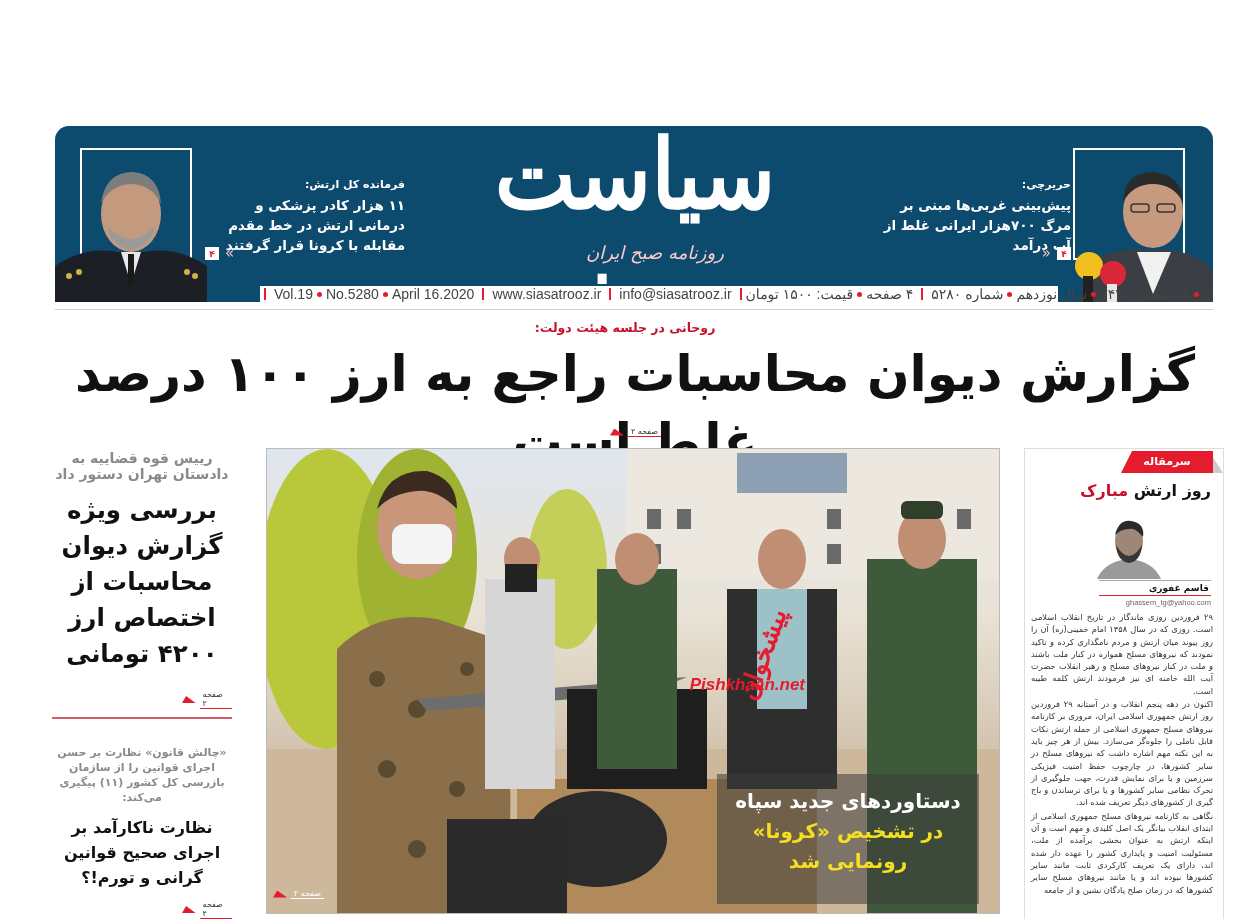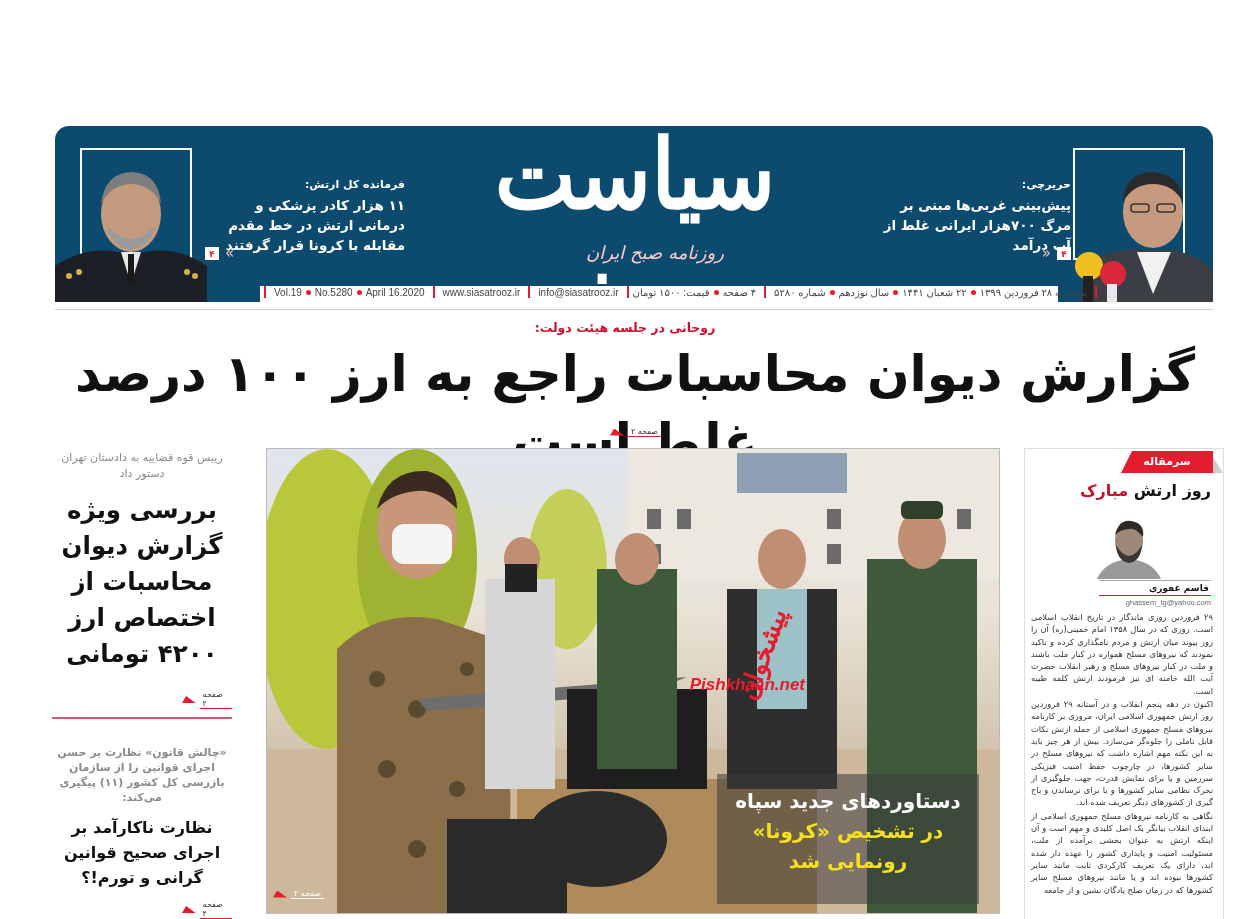--- a/index.html
+++ b/index.html
@@ -43,21 +43,21 @@
   }
   .logo-sub {
     position: absolute; left: 500px; width: 200px; top: 116px; text-align: center;
     color: #ffc9cd; font-family: "DejaVu Serif", serif; font-style: italic; font-size: 18px;
     direction: rtl;
   }
 
   .info-bar {
     position: absolute; left: 205px; width: 798px; top: 160px; height: 16px;
     background: #ffffff; display: flex; align-items: flex-start; justify-content: space-between;
-    font-size: 10px; color: #444; font-family: "Liberation Sans", sans-serif;
+    font-size: 14px; color: #444; font-family: "Liberation Sans", sans-serif;
   }
   .info-bar .grp { display: flex; align-items: center; gap: 4px; white-space: nowrap; }
   .info-bar .sep { width: 2px; height: 12px; background: #e41c2d; margin: 0 4px; }
   .info-bar .dot { width: 5px; height: 5px; border-radius: 50%; background: #e41c2d; display: inline-block; }
   .info-bar .fa { direction: rtl; }
 
   .rule-top { position: absolute; left: 55px; width: 1158px; top: 309px; height: 1px; background: #cfcfcf; }
 
   
   .kicker-main {
@@ -69,21 +69,21 @@
     font-size: 50px; font-weight: bold; line-height: 68px; direction: rtl; letter-spacing: -1px;
     color: #111; font-family: "DejaVu Sans", sans-serif;
   }
   .page-ref { display: inline-flex; align-items: center; gap: 4px; font-size: 8px; color: #333; direction: rtl; }
   .page-ref .flag { width: 14px; height: 7px; background: #e41c2d; clip-path: polygon(0 100%, 30% 0, 100% 100%); }
   .page-ref .txt { border-bottom: 1px solid #e41c2d; padding: 0 3px; }
   .main-ref { position: absolute; left: 610px; top: 427px; }
 
   
   .left-col { position: absolute; left: 52px; width: 180px; top: 450px; direction: rtl; text-align: center; }
-  .left-col .sub { color: #8a8a8a; font-size: 11px; line-height: 16px; font-weight: normal; }
+  .left-col .sub { color: #8a8a8a; font-size: 14px; line-height: 16px; font-weight: bold; }
   .left-col .big { font-size: 24.5px; font-weight: bold; line-height: 36px; color: #111; margin-top: 10px; letter-spacing: -0.5px; }
   .left-col .ref-wrap { text-align: left; margin-top: 10px; direction: ltr; padding-left: 130px; }
   .left-divider { height: 2px; background: #d35c6a; margin-top: 8px; }
   .left-col2 { position: absolute; left: 52px; width: 180px; top: 745px; direction: rtl; text-align: center; }
   .left-col2 .sub { color: #8a8a8a; font-size: 11px; line-height: 15px; font-weight: bold; }
   .left-col2 .mid { font-size: 16px; font-weight: bold; line-height: 25px; color: #111; margin-top: 10px; }
 
   
   .photo {
     position: absolute; left: 266px; top: 448px; width: 734px; height: 466px;

